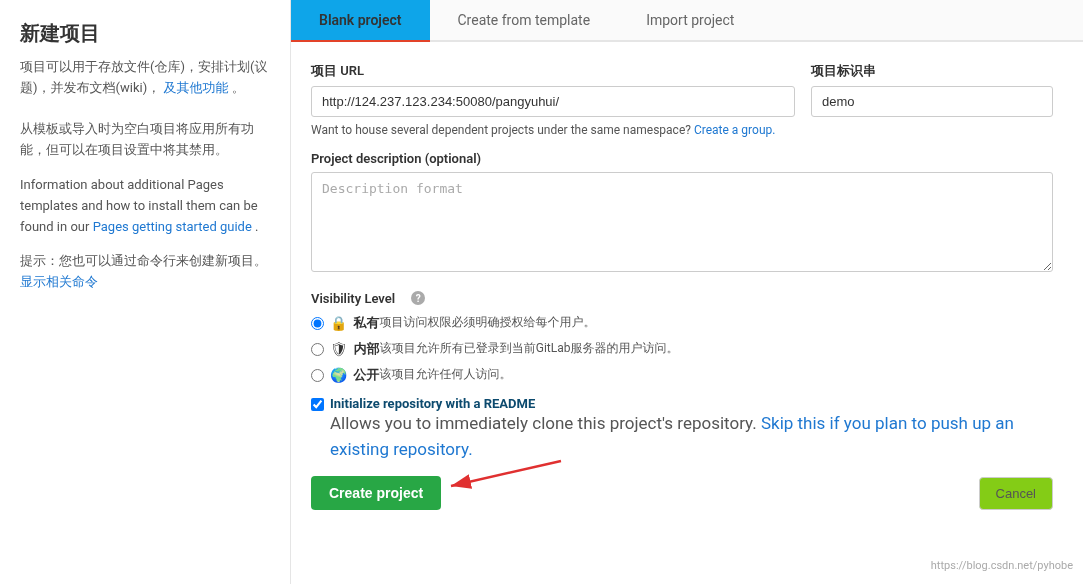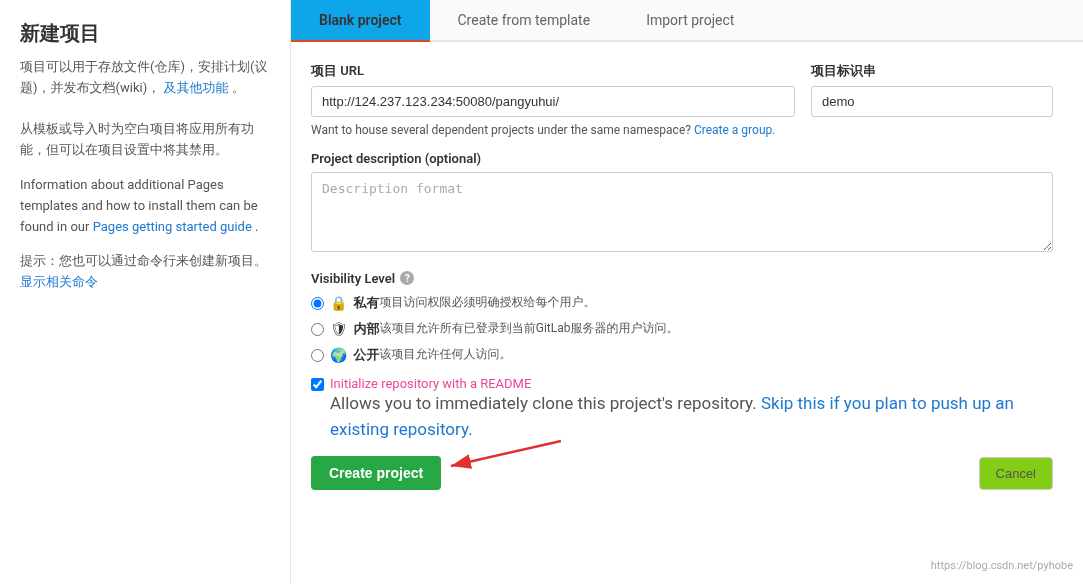--- a/index.html
+++ b/index.html
@@ -136,21 +136,21 @@
     }
 
     .desc-label {
       font-size: 13px;
       font-weight: 600;
       color: #333;
       margin-bottom: 6px;
     }
     .desc-textarea {
       width: 100%;
-      height: 80px;
+      height: 100px;
       padding: 8px 10px;
       border: 1px solid #ccc;
       border-radius: 3px;
       font-size: 13px;
       color: #aaa;
       resize: vertical;
       outline: none;
     }
     .desc-textarea::placeholder {
       color: #aaa;
@@ -158,21 +158,21 @@
 
     .visibility-section {
       margin-top: 14px;
     }
     .visibility-label {
       font-size: 13px;
       font-weight: 600;
       color: #333;
       margin-bottom: 8px;
       display: flex;
-      gap: 5px;
+      gap: 16px;
     }
     .help-icon {
       display: inline-flex;
       align-items: center;
       justify-content: center;
       width: 14px;
       height: 14px;
       border-radius: 50%;
       background: #aaa;
       color: #fff;
@@ -218,22 +218,22 @@
       margin-bottom: 14px;
     }
     .checkbox-row input[type="checkbox"] {
       margin-top: 2px;
       flex-shrink: 0;
     }
     .checkbox-content {
       font-size: 13px;
     }
     .checkbox-title {
-      font-weight: 400;
-      color: #ec4899;
+      font-weight: 700;
+      color: #0c4a6e;
     }
     .checkbox-desc {
       color: #555;
       font-size: 17px;
       line-height: 1.5;
     }
     .checkbox-desc a {
       color: #1f78d1;
       text-decoration: none;
     }

